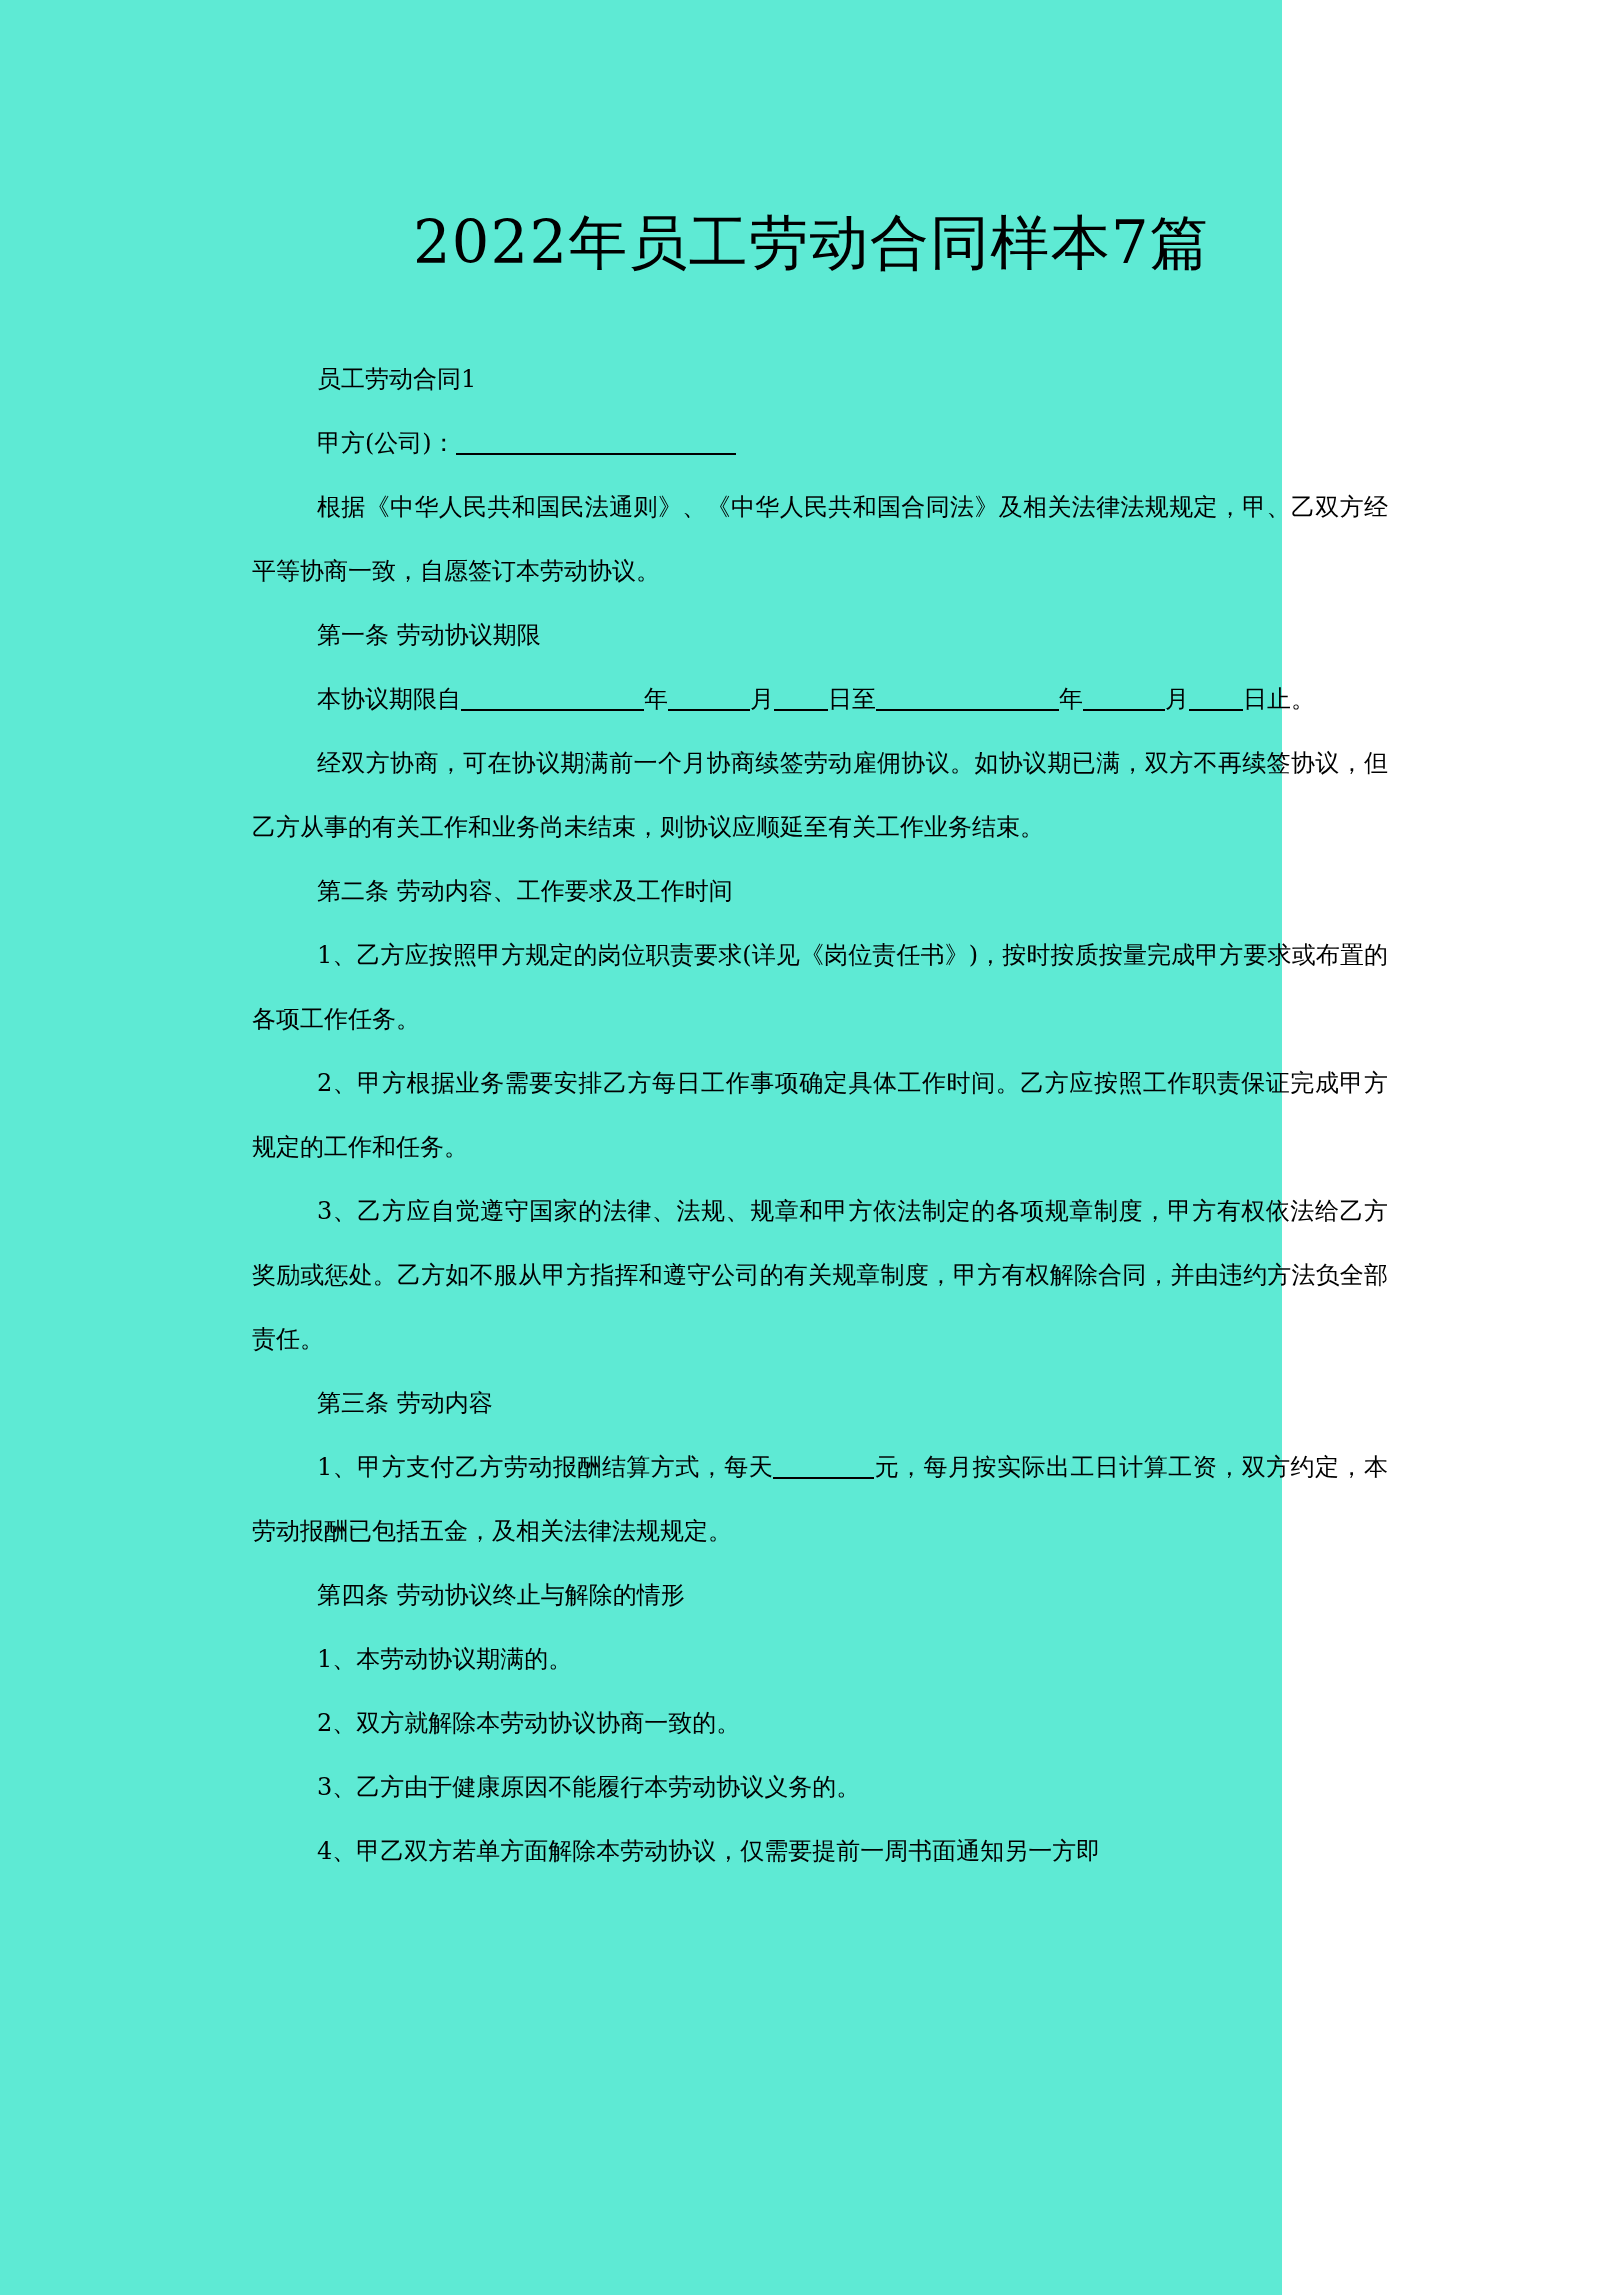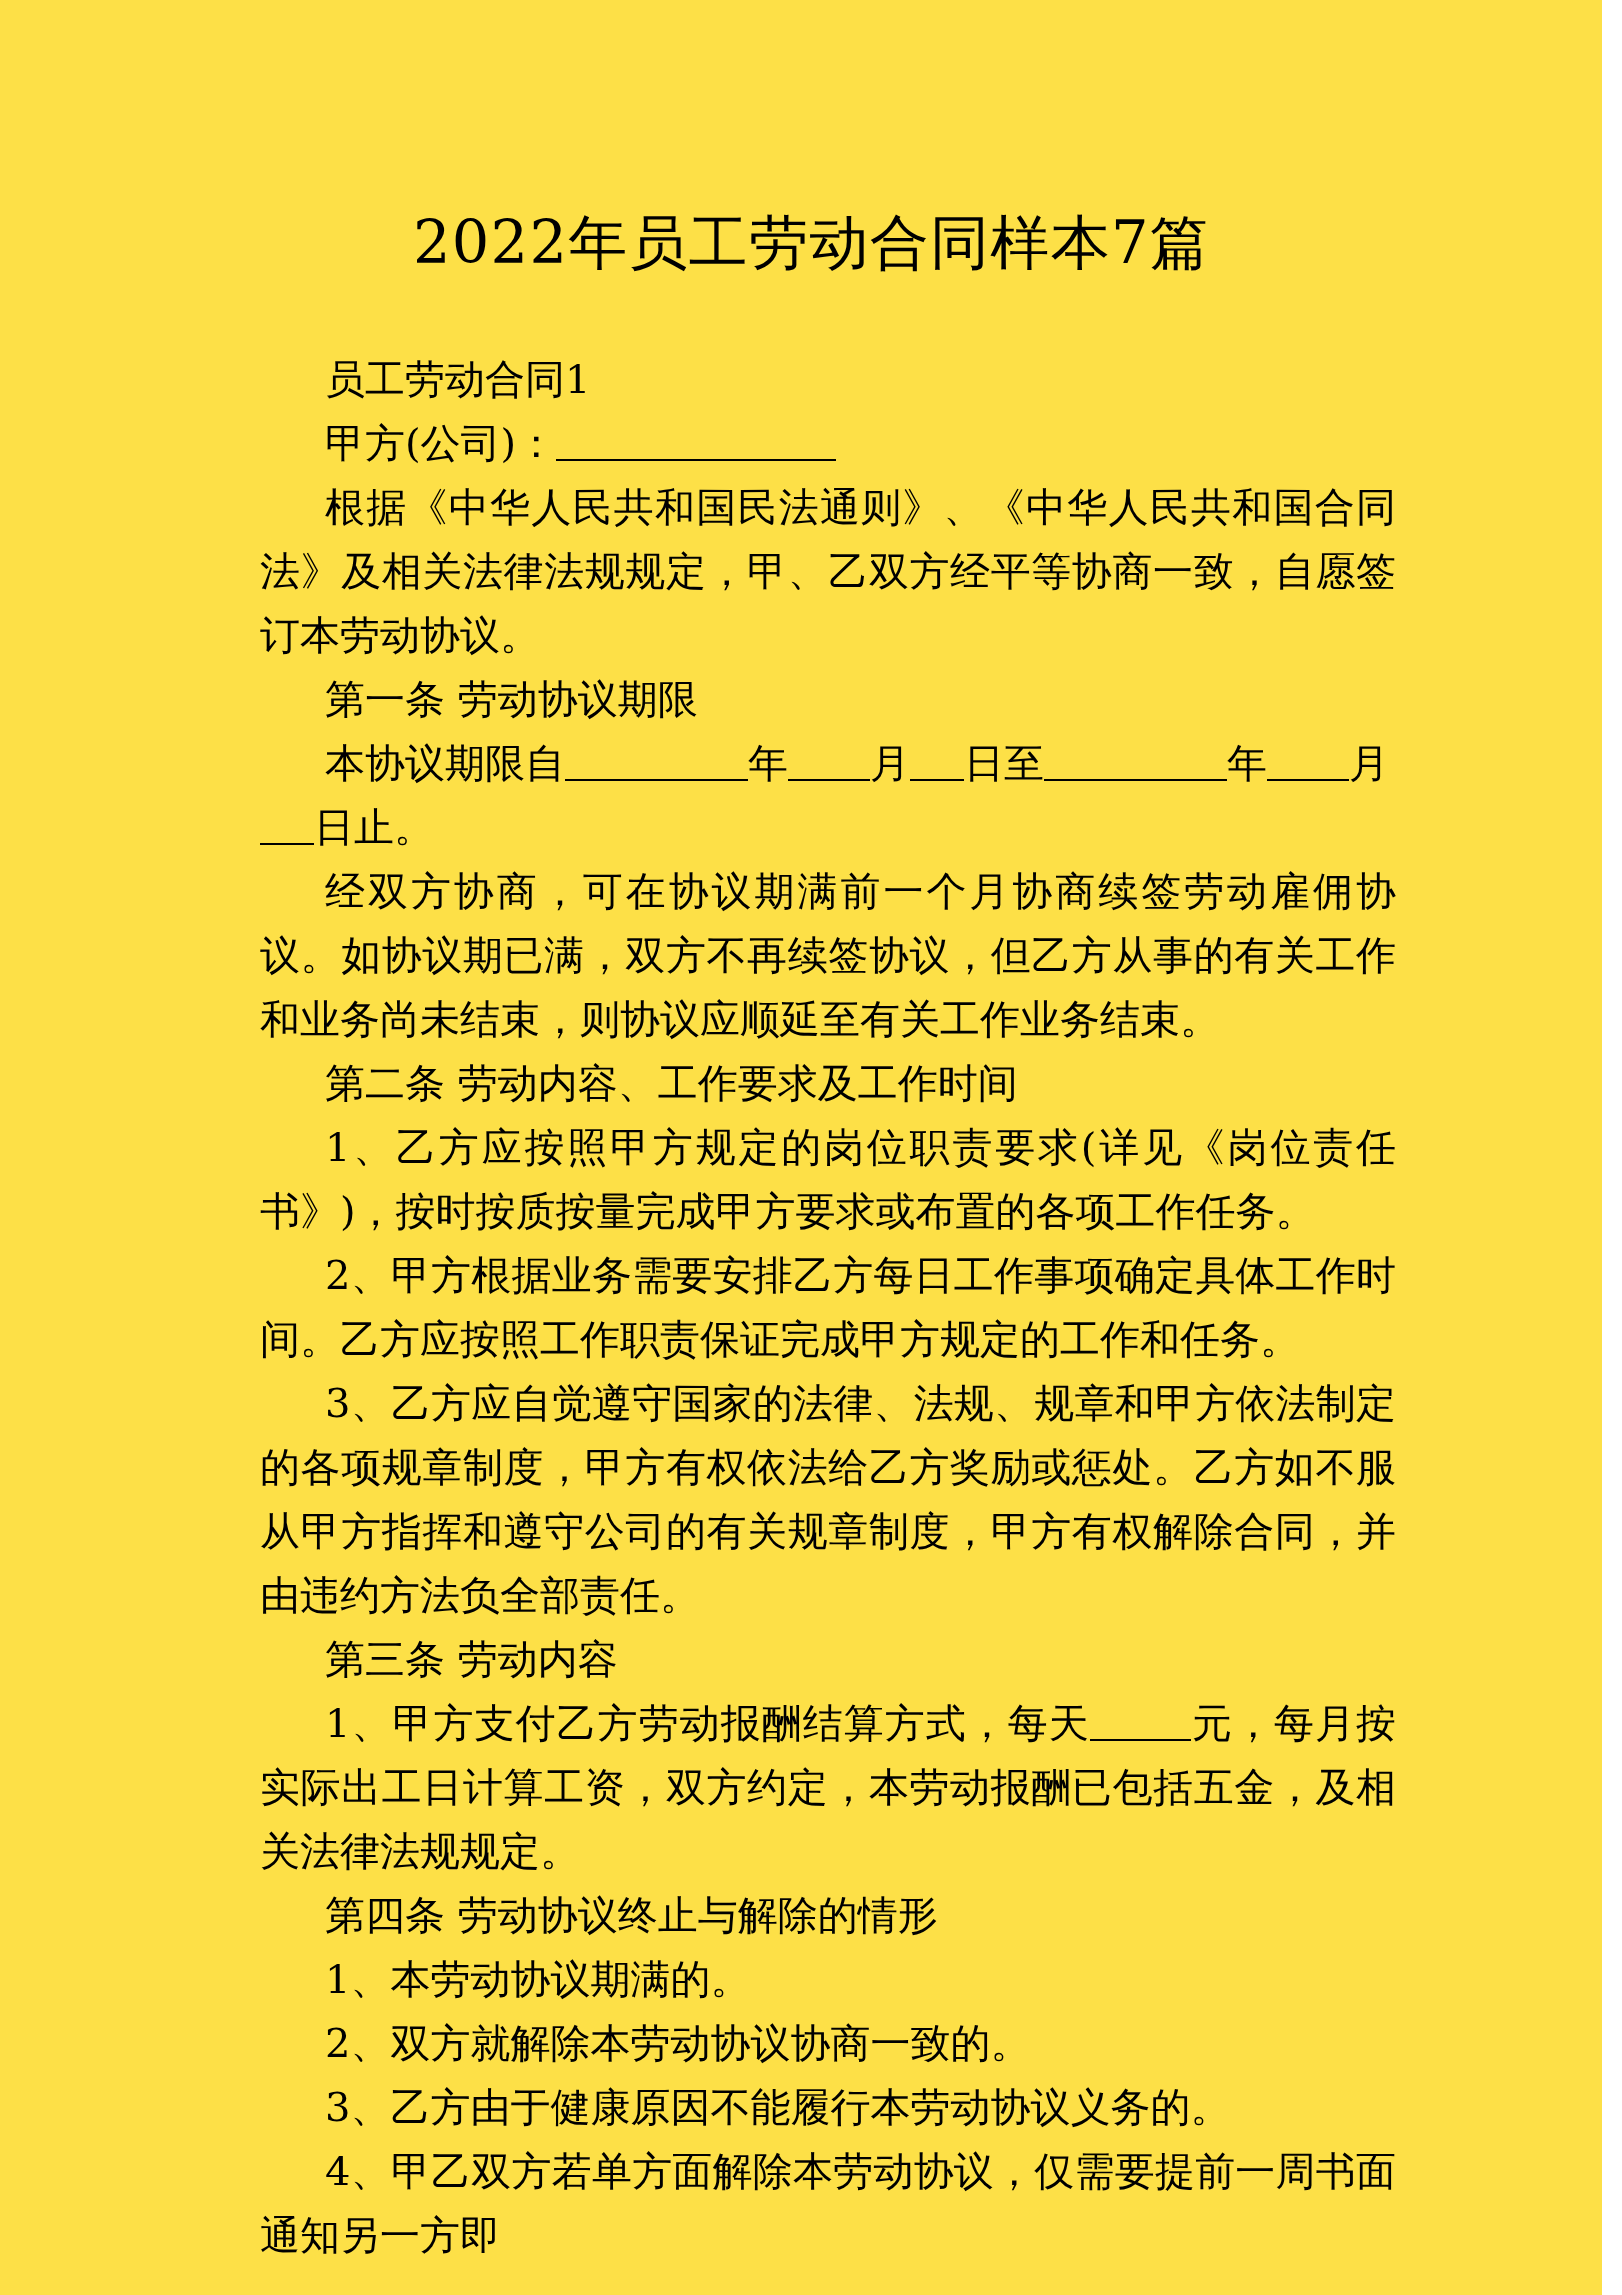--- a/index.html
+++ b/index.html
@@ -1,26 +1,26 @@
 <!DOCTYPE html>
 <html style="font-size:10.5px"><head>
 <meta charset="utf-8">
 <style>
   html, body { margin: 0; padding: 0; background: #ffffff; }
   body { width: 1623px; height: 2295px; position: relative; overflow: hidden; color: #000; }
-  .page { position: absolute; left: 0; top: 0; width: 1602px; height: 2295px; background: #fde047; }
+  .page { position: absolute; left: 0; top: 0; width: 1282px; height: 2295px; background: #5eead4; }
   .title {
     position: absolute; left: 0; top: 200px; width: 1623px; text-align: center;
     font-family: "DejaVu Serif", "Liberation Serif", serif;
     font-size: 59px; line-height: 85px; letter-spacing: 1.3px; color: #000;
   }
   .body {
-    position: absolute; left: 260px; top: 347px; width: 1136px;
+    position: absolute; left: 252px; top: 347px; width: 1136px;
     font-family: "DejaVu Serif", "Liberation Serif", serif;
-    font-size: 40px; line-height: 64px; color: #000;
+    font-size: 24px; line-height: 64px; color: #000;
   }
   .p { margin: 0; text-align: justify; text-align-last: left; }
   .p.indent { text-indent: 65px; }
   .blank { display: inline-block; border-bottom: 2px solid #000; height: 1.0em; vertical-align: -3.9px; }
 </style>
 </head>
 <body>
 
 <div class="page">
   <div class="title">2022年员工劳动合同样本7篇</div>

